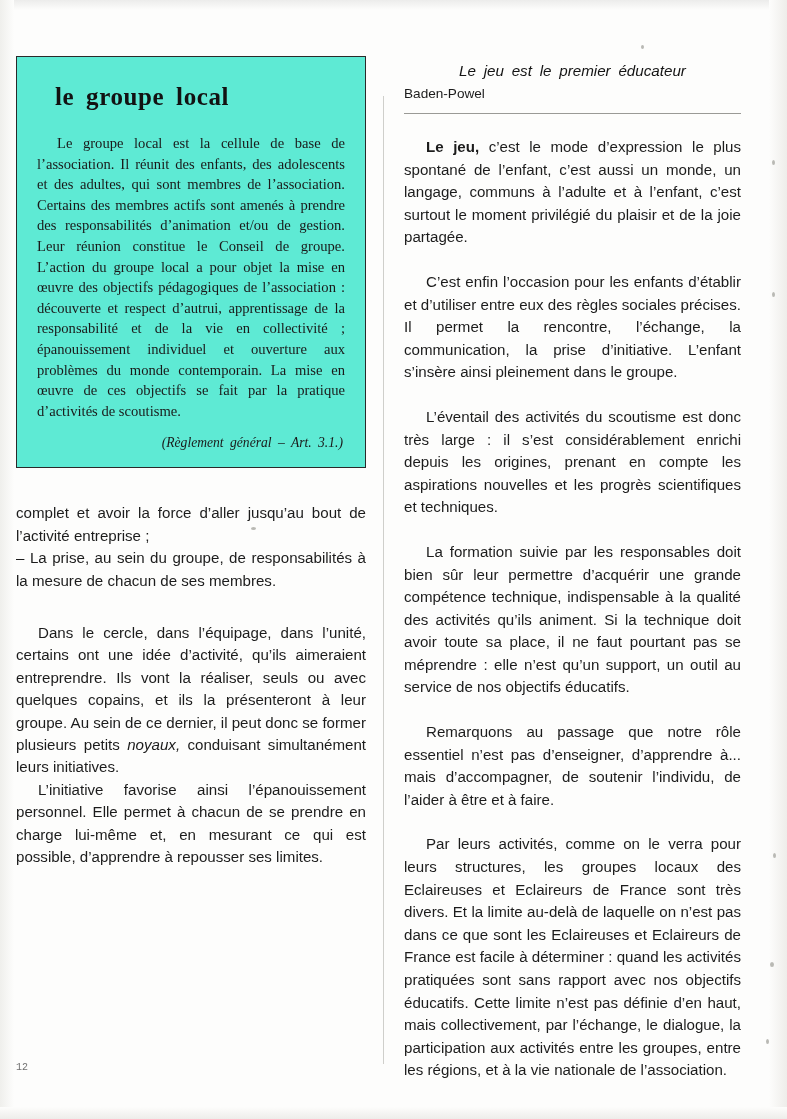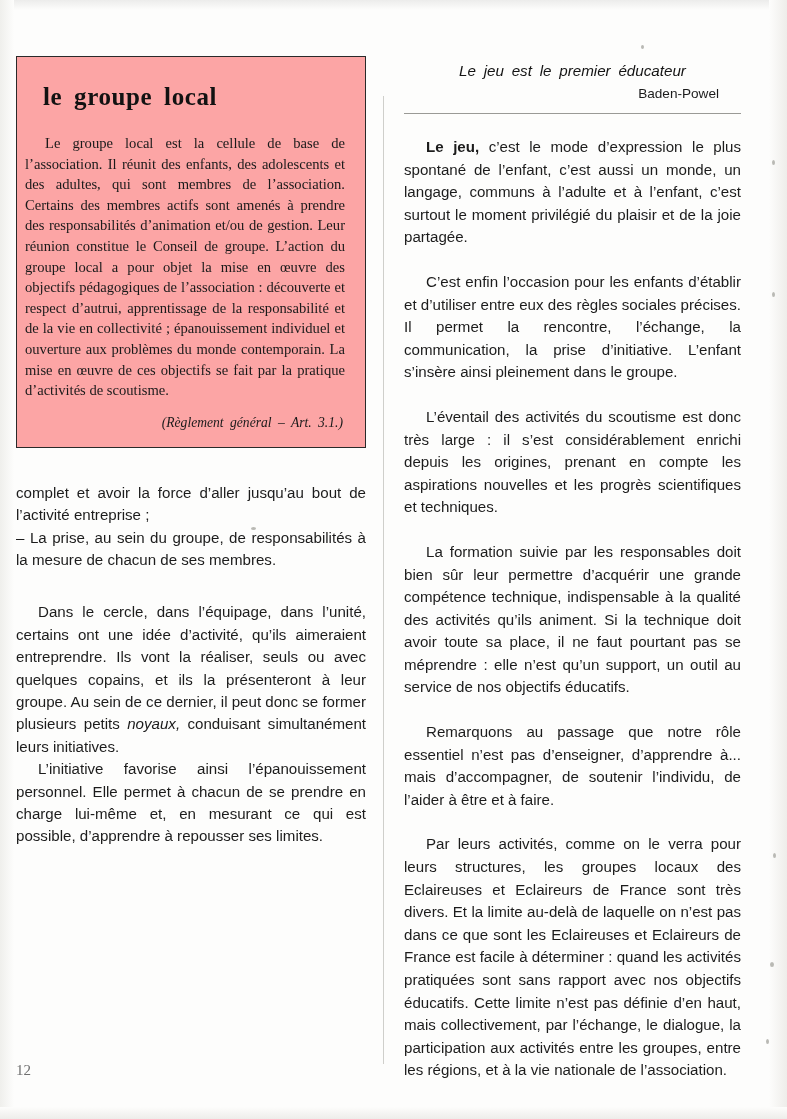--- a/index.html
+++ b/index.html
@@ -56,22 +56,22 @@
   
   .col-left {
     position: absolute;
     left: 16px;
     top: 56px;
     width: 350px;
   }
 
   .framed-box {
     border: 1.5px solid #2a2a2a;
-    padding: 22px 20px 16px 8px;
-    background: #fca5a5;
+    padding: 22px 20px 16px 20px;
+    background: #5eead4;
   }
   .box-title {
     font-family: "Liberation Serif", serif;
     font-weight: bold;
     font-size: 25px;
     letter-spacing: 0.6px;
     word-spacing: 5px;
     margin: 4px 0 22px 18px;
     color: #121212;
   }
@@ -121,22 +121,22 @@
     color: #111111;
   }
   .left-after-box { margin-top: 34px; }
   .left-heading-gap { margin-top: 30px; }
   .left-para-gap { margin-top: 24px; }
 
   .page-number {
     position: absolute;
     left: 16px;
     top: 1062px;
-    font-family: Liberation Serif, serif;
-    font-size: 15px;
+    font-family: Liberation Mono, monospace;
+    font-size: 10px;
     color: #6f6f6f;
   }
 
   
   .col-right {
     position: absolute;
     left: 404px;
     top: 62px;
     width: 337px;
   }
@@ -145,21 +145,20 @@
     font-style: italic;
     font-size: 15.2px;
     word-spacing: 3.5px;
     text-align: center;
     color: #141414;
     margin: 0;
   }
   .epigraph-author {
     font-family: "Liberation Sans", sans-serif;
     font-size: 13.6px;
-    text-align: right;
     margin: 7px 22px 0 0;
     color: #1c1c1c;
   }
   .epigraph-rule {
     margin: 12px 0 0 0;
     height: 1px;
     background: #9a9a96;
     width: 100%;
   }
   .right-body {

